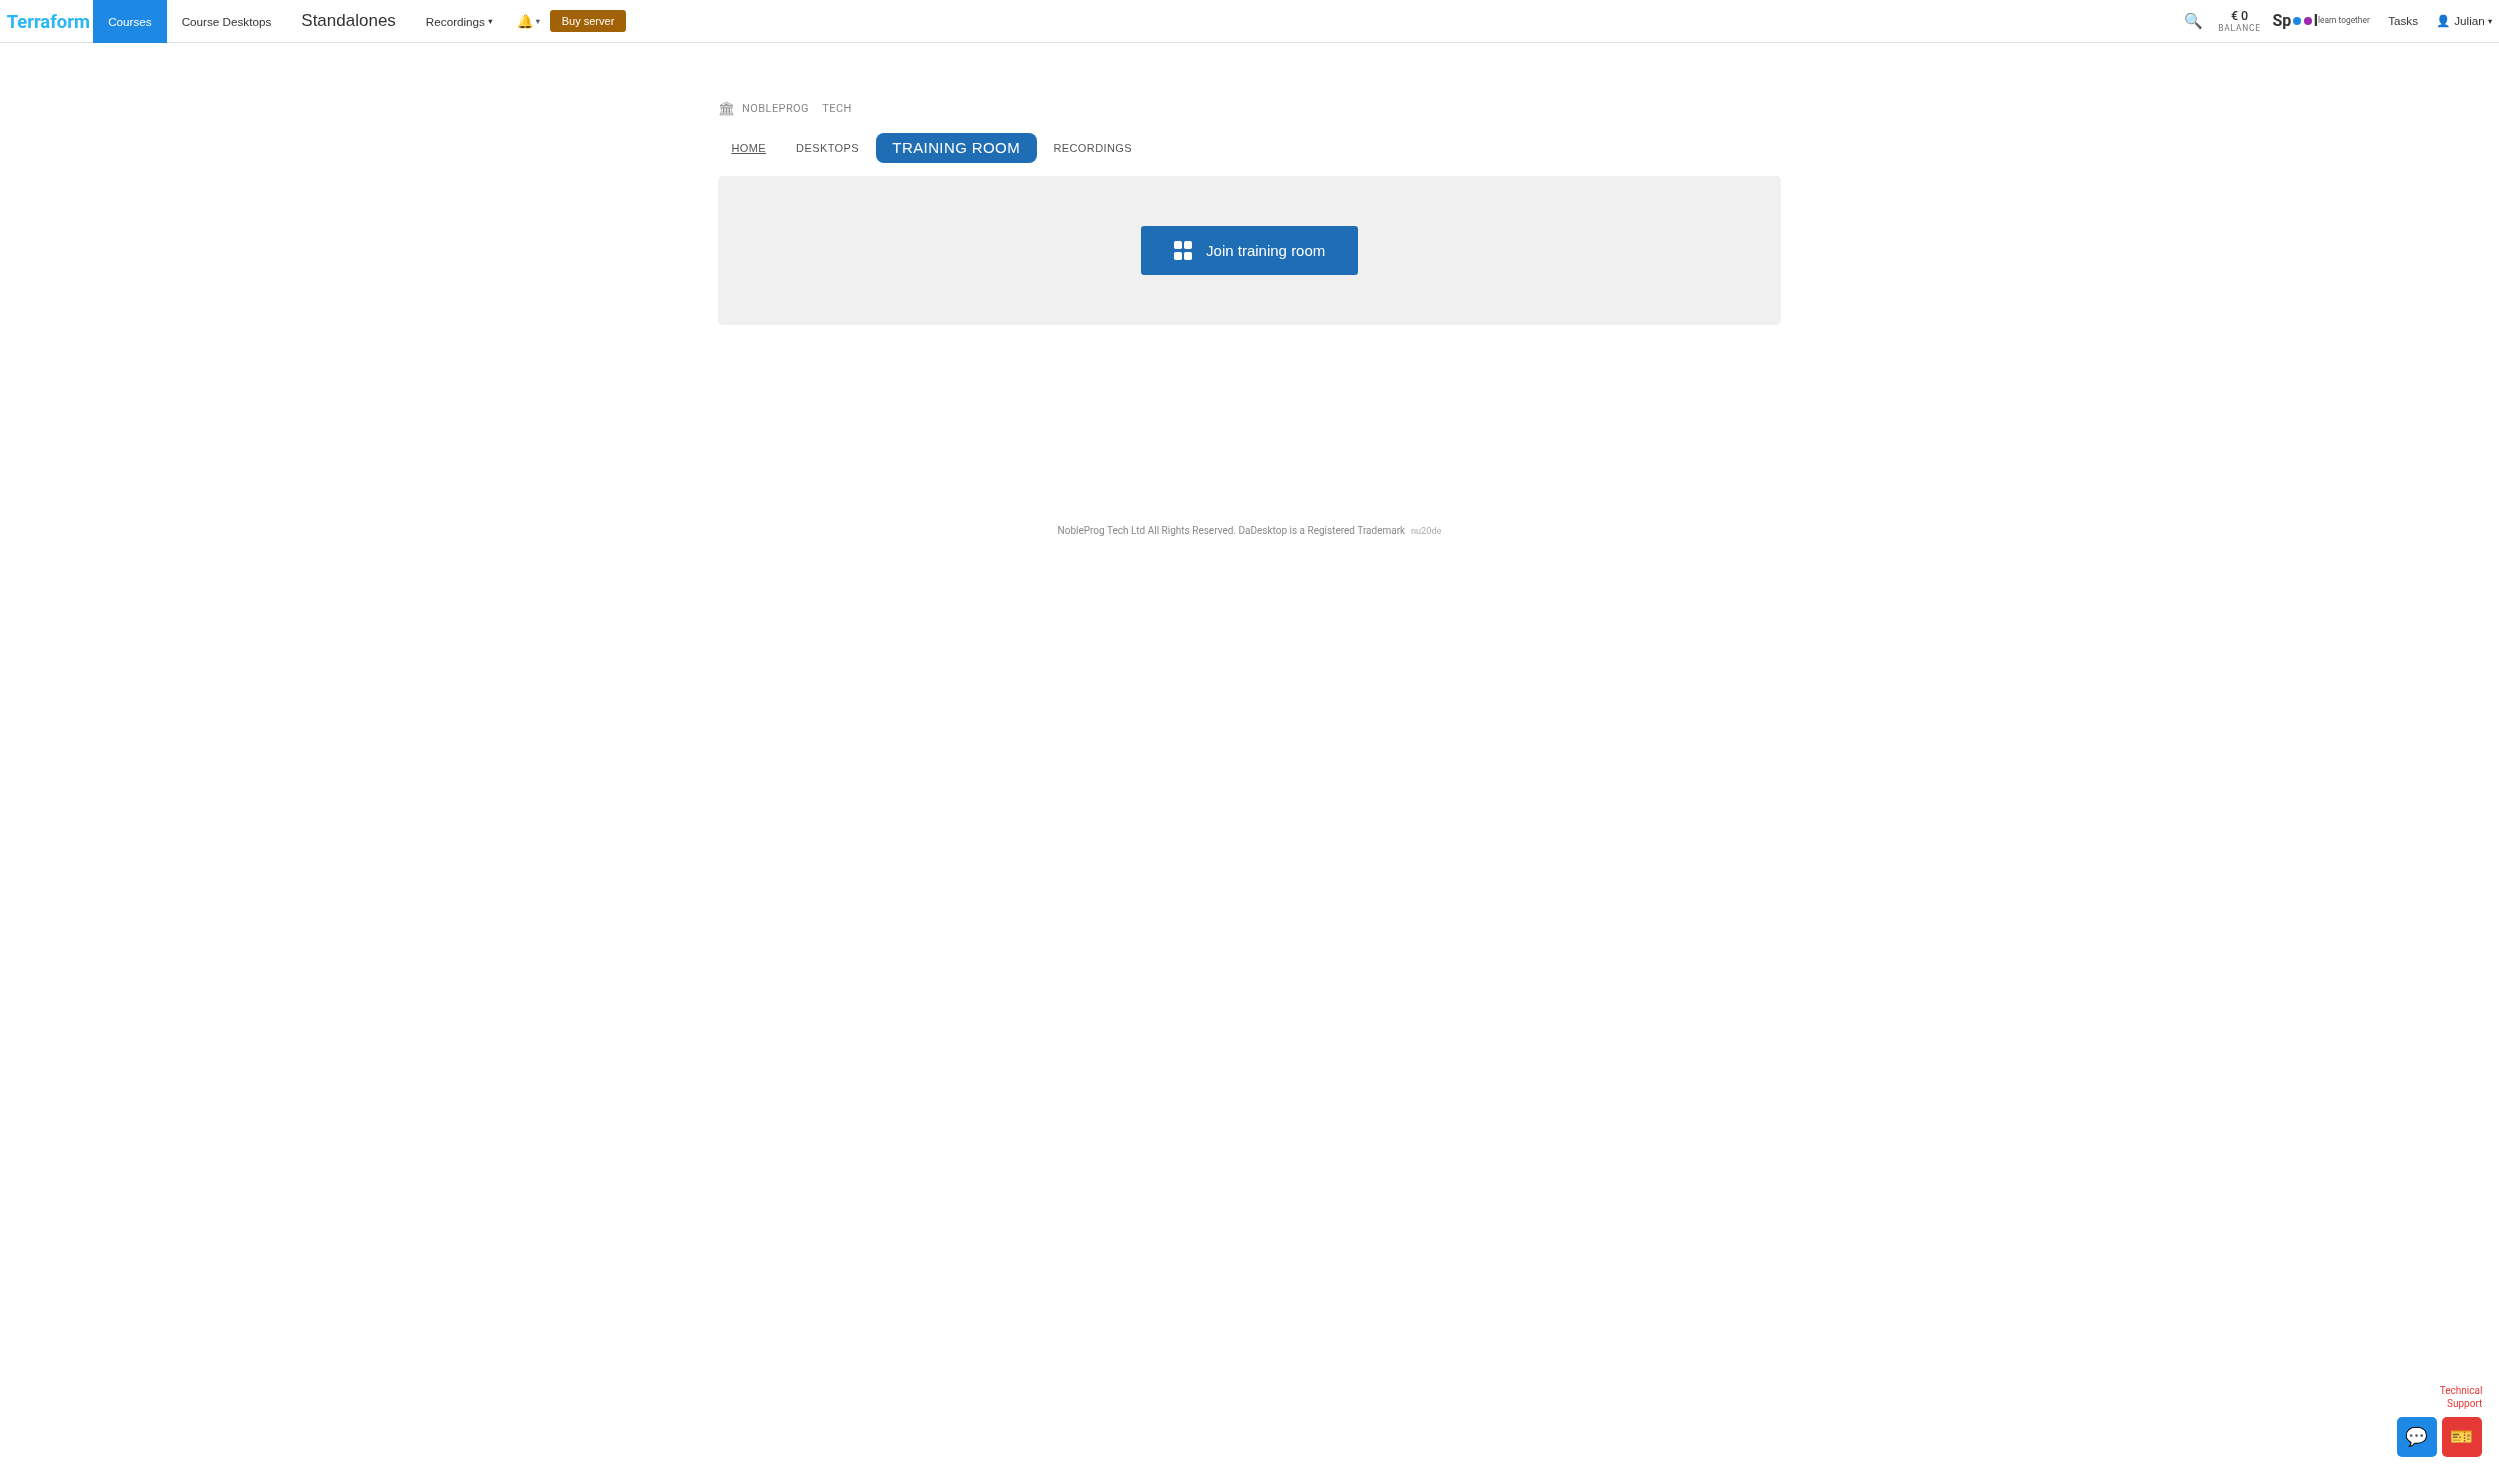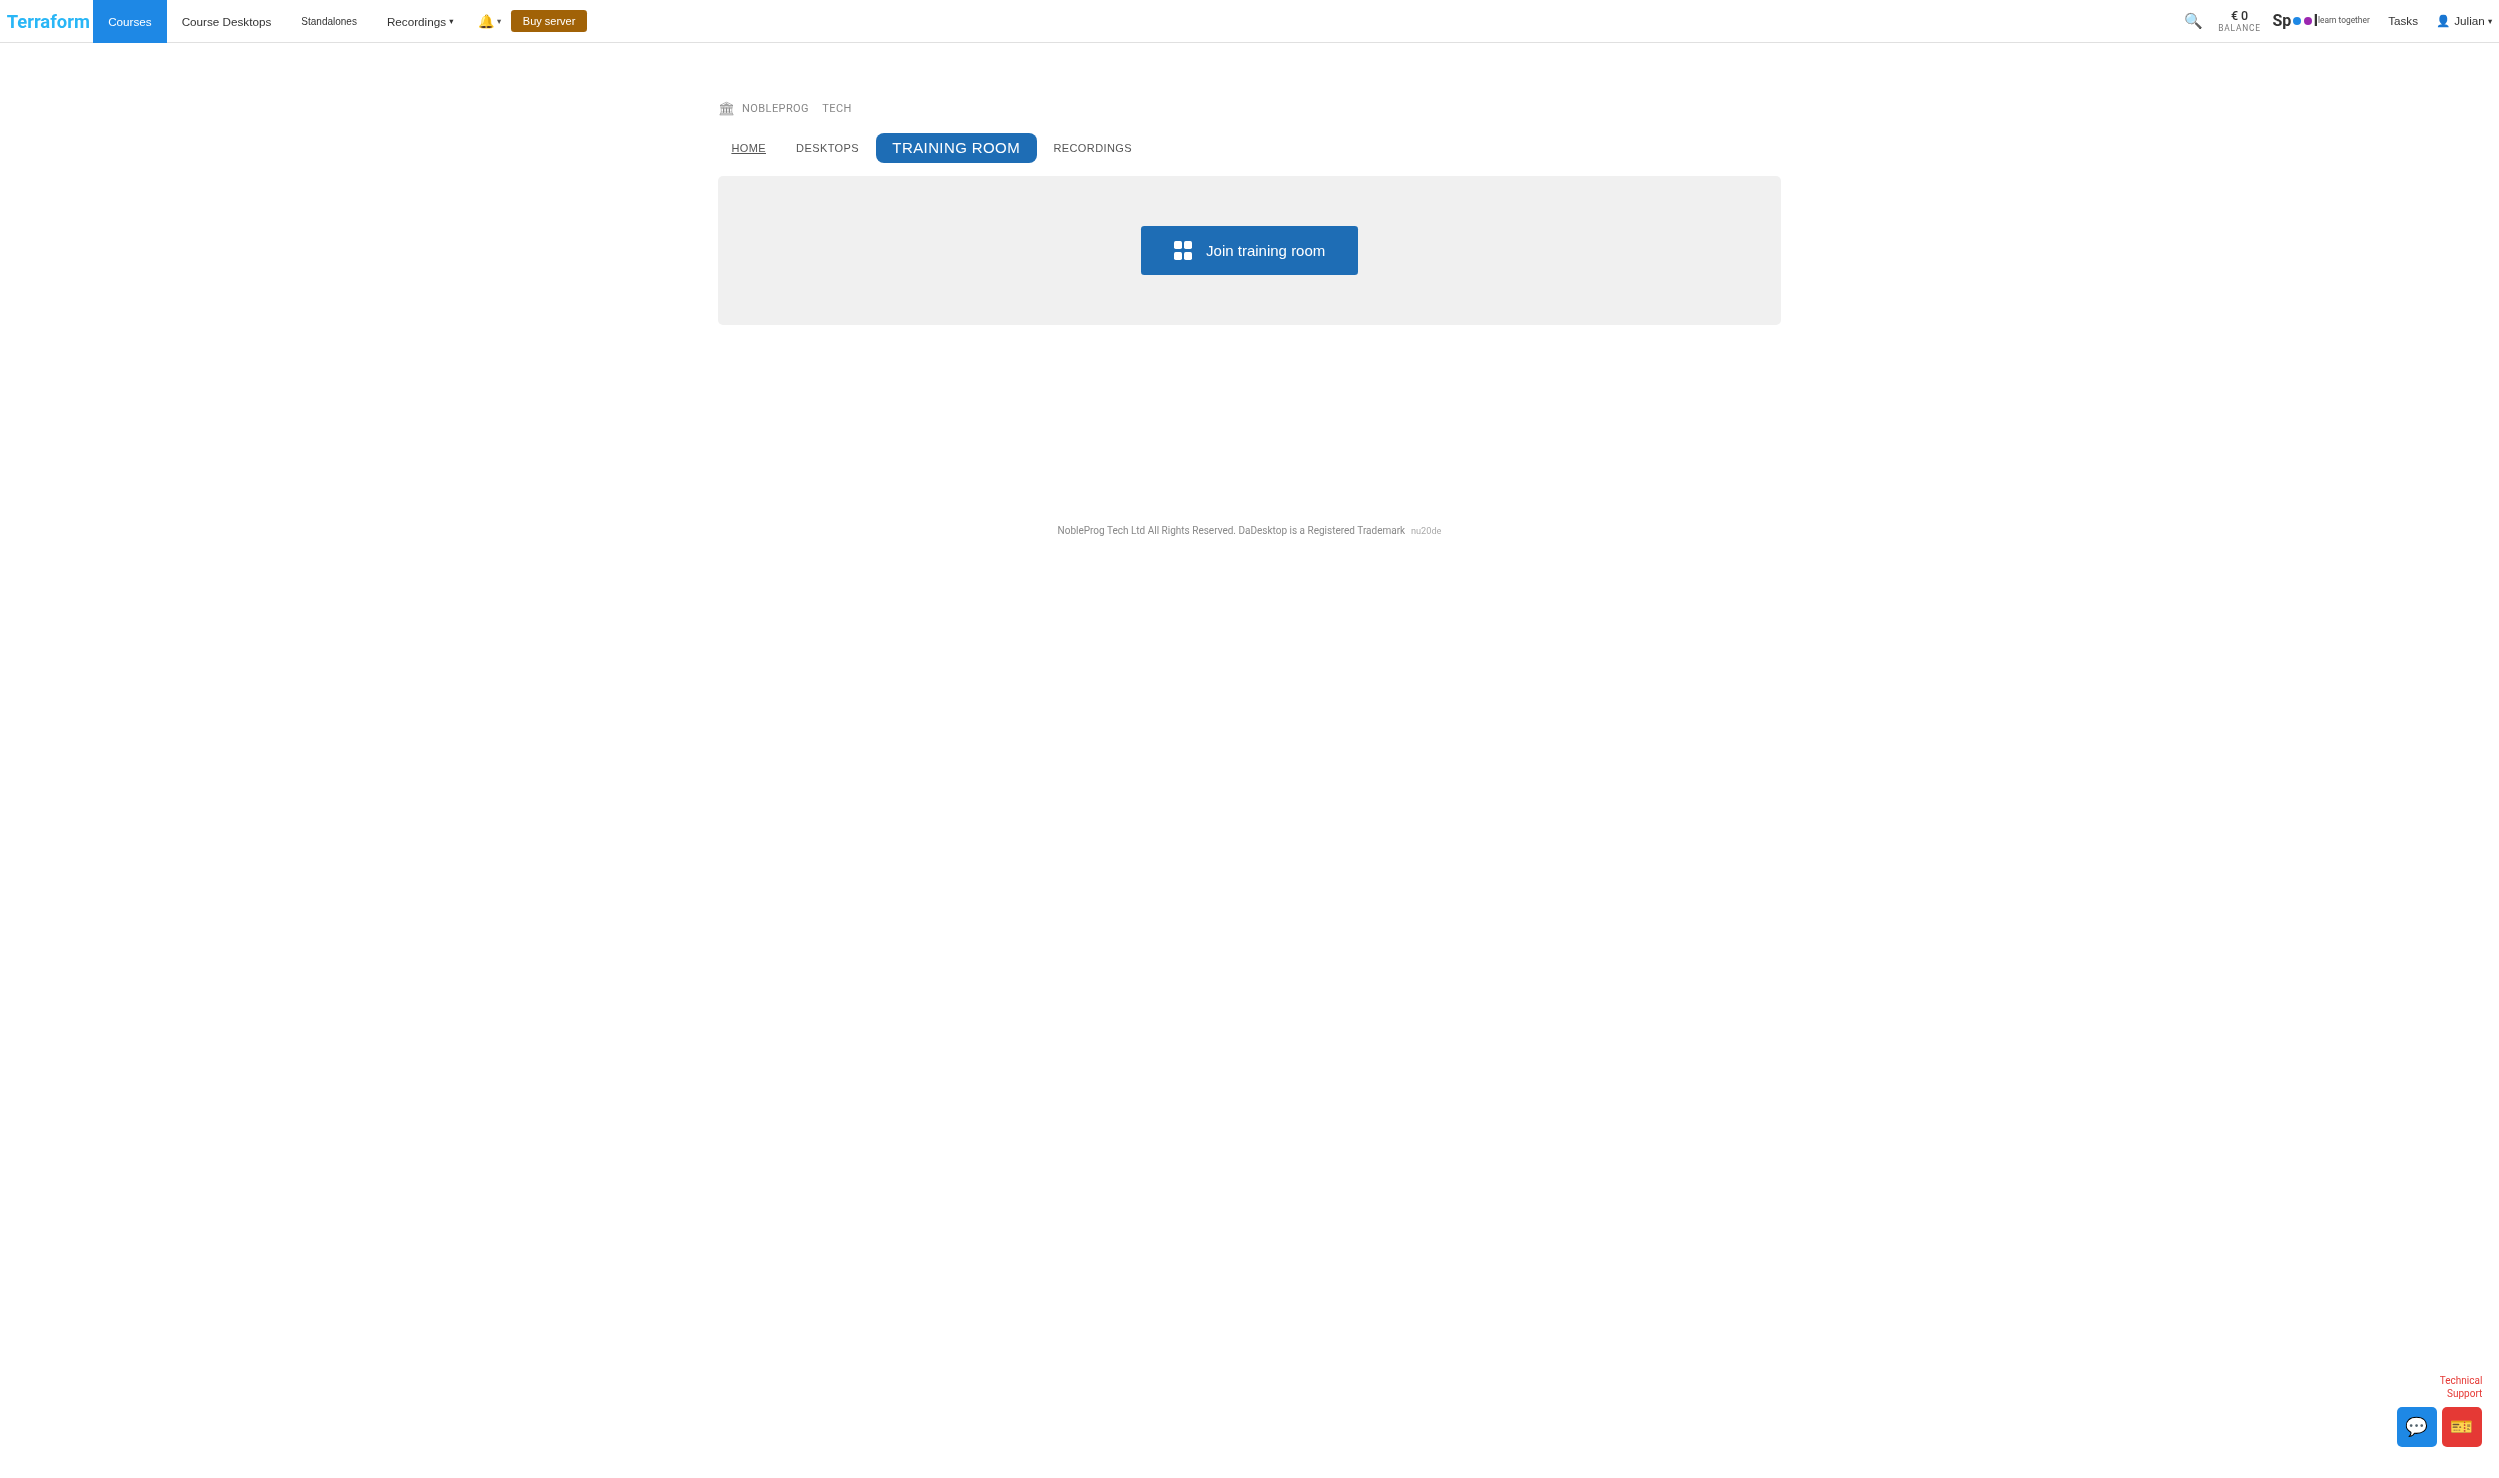--- a/index.html
+++ b/index.html
@@ -19,21 +19,21 @@
   <a href="#" style="font-size:18.4px;font-weight:700;color:#29b6f6;margin-right:3.3px;text-decoration:none;white-space:nowrap;">
     <span>Terraform</span>
   </a>
 
   <button style="display:flex;align-items:center;height:43px;padding:0 15px;font-size:11.7px;cursor:pointer;color:#fff;white-space:nowrap;border:none;background:#1e88e5;">
     <span>Courses</span>
   </button>
   <button style="display:flex;align-items:center;height:43px;padding:0 15px;font-size:11.7px;cursor:pointer;color:#333;white-space:nowrap;border:none;background:none;">
     <span>Course Desktops</span>
   </button>
-  <button style="display:flex;align-items:center;height:43px;padding:0 15px;font-size:10px;cursor:pointer;color:#333;white-space:nowrap;border:none;background:none;">
+  <button style="display:flex;align-items:center;height:43px;padding:0 15px;font-size:17px;cursor:pointer;color:#333;white-space:nowrap;border:none;background:none;">
     <span>Standalones</span>
   </button>
   <button style="display:flex;align-items:center;height:43px;padding:0 15px;font-size:11.7px;cursor:pointer;color:#333;white-space:nowrap;border:none;background:none;">
     <span>Recordings</span>
     <span style="margin-left:3.3px;font-size:8.4px;">▾</span>
   </button>
 
   <button style="display:flex;align-items:center;gap:1.7px;background:none;border:none;cursor:pointer;font-size:13.4px;color:#555;padding:0 6.7px;margin-left:3.3px;">
     <span>🔔</span>
     <span style="font-size:8.4px;">▾</span>
@@ -114,21 +114,21 @@
     </button>
   </div>
 
 </div>
 
 <div style="text-align:center;padding:33px 16.7px 16.7px;color:#888;font-size:10px;margin-top:167px;">
   <span>NobleProg Tech Ltd All Rights Reserved. DaDesktop is a Registered Trademark</span>
   <span style="color:#aaa;font-size:9.2px;margin-left:3.3px;">nu20de</span>
 </div>
 
-<div style="position:fixed;bottom:31px;right:16.7px;display:flex;flex-direction:column;align-items:flex-end;gap:6.7px;">
+<div style="position:fixed;bottom:21px;right:16.7px;display:flex;flex-direction:column;align-items:flex-end;gap:6.7px;">
   <div style="color:#e53935;font-size:10px;text-align:right;line-height:1.3;">
     <span>Technical</span><br>
     <span>Support</span>
   </div>
   <div style="display:flex;gap:5px;">
     <button style="width:40px;height:40px;background:#1e88e5;border-radius:5px;display:flex;align-items:center;justify-content:center;cursor:pointer;border:none;color:#fff;font-size:18.4px;">
       <span>💬</span>
     </button>
     <button style="width:40px;height:40px;background:#e53935;border-radius:5px;display:flex;align-items:center;justify-content:center;cursor:pointer;border:none;color:#fff;font-size:18.4px;">
       <span>🎫</span>

